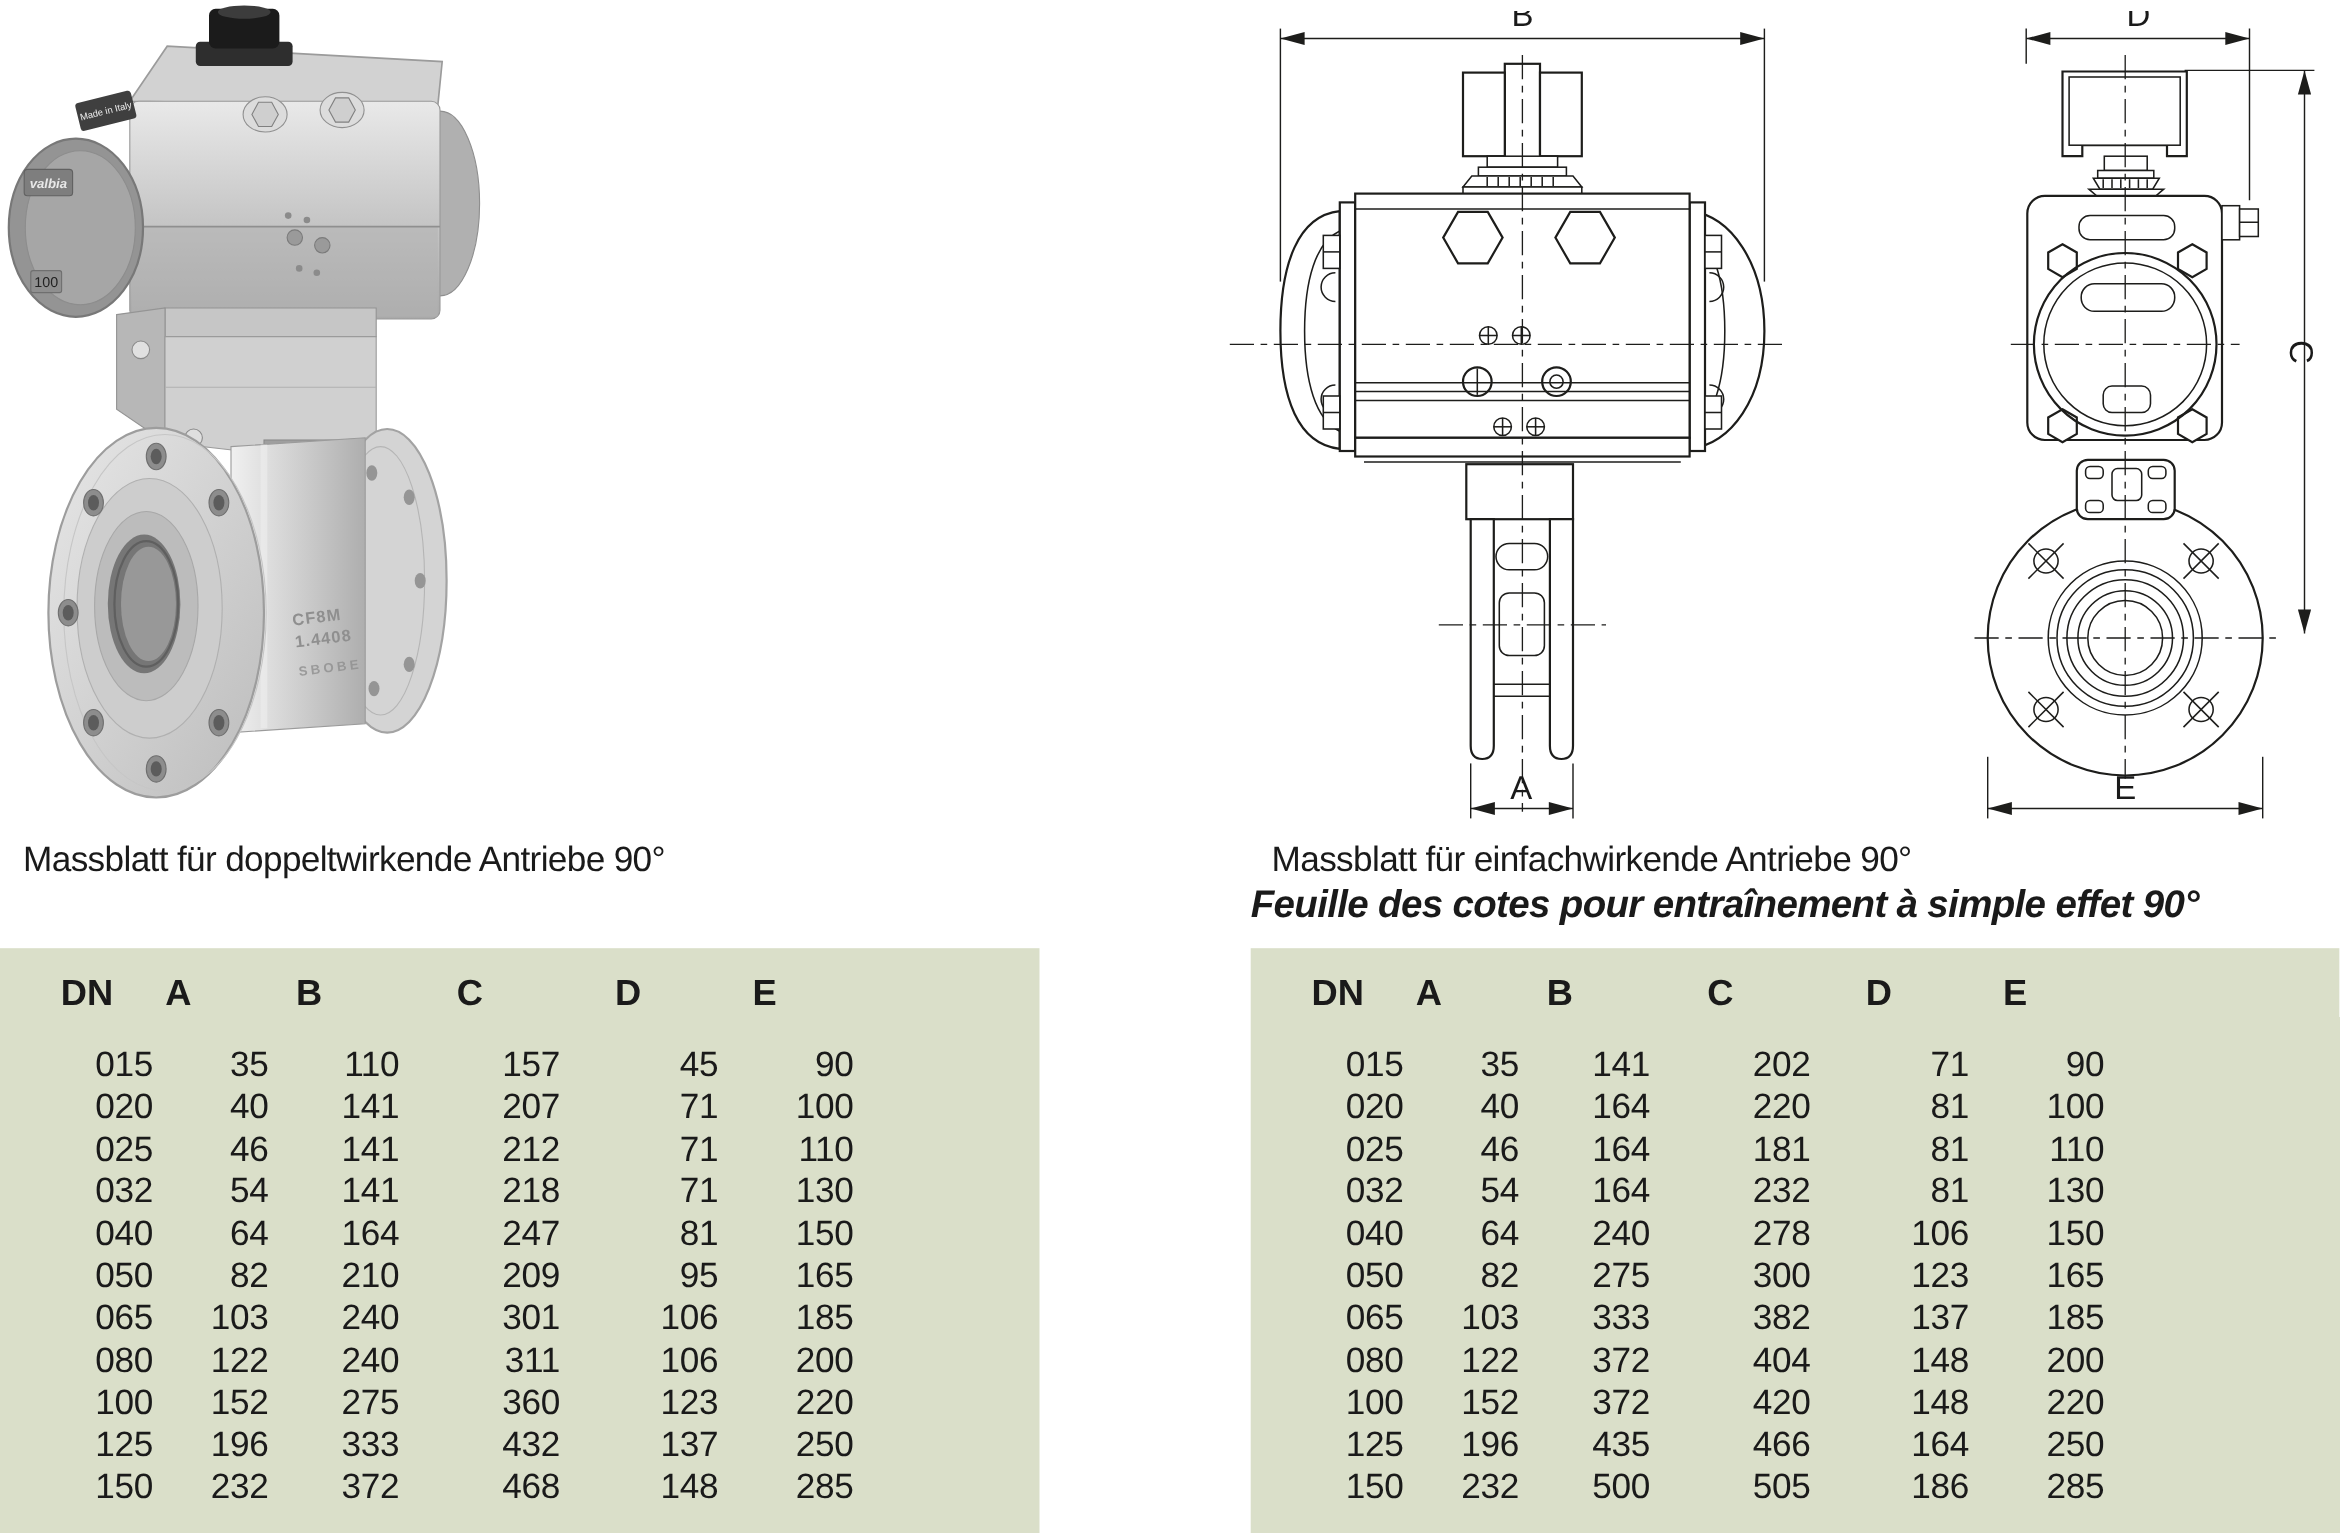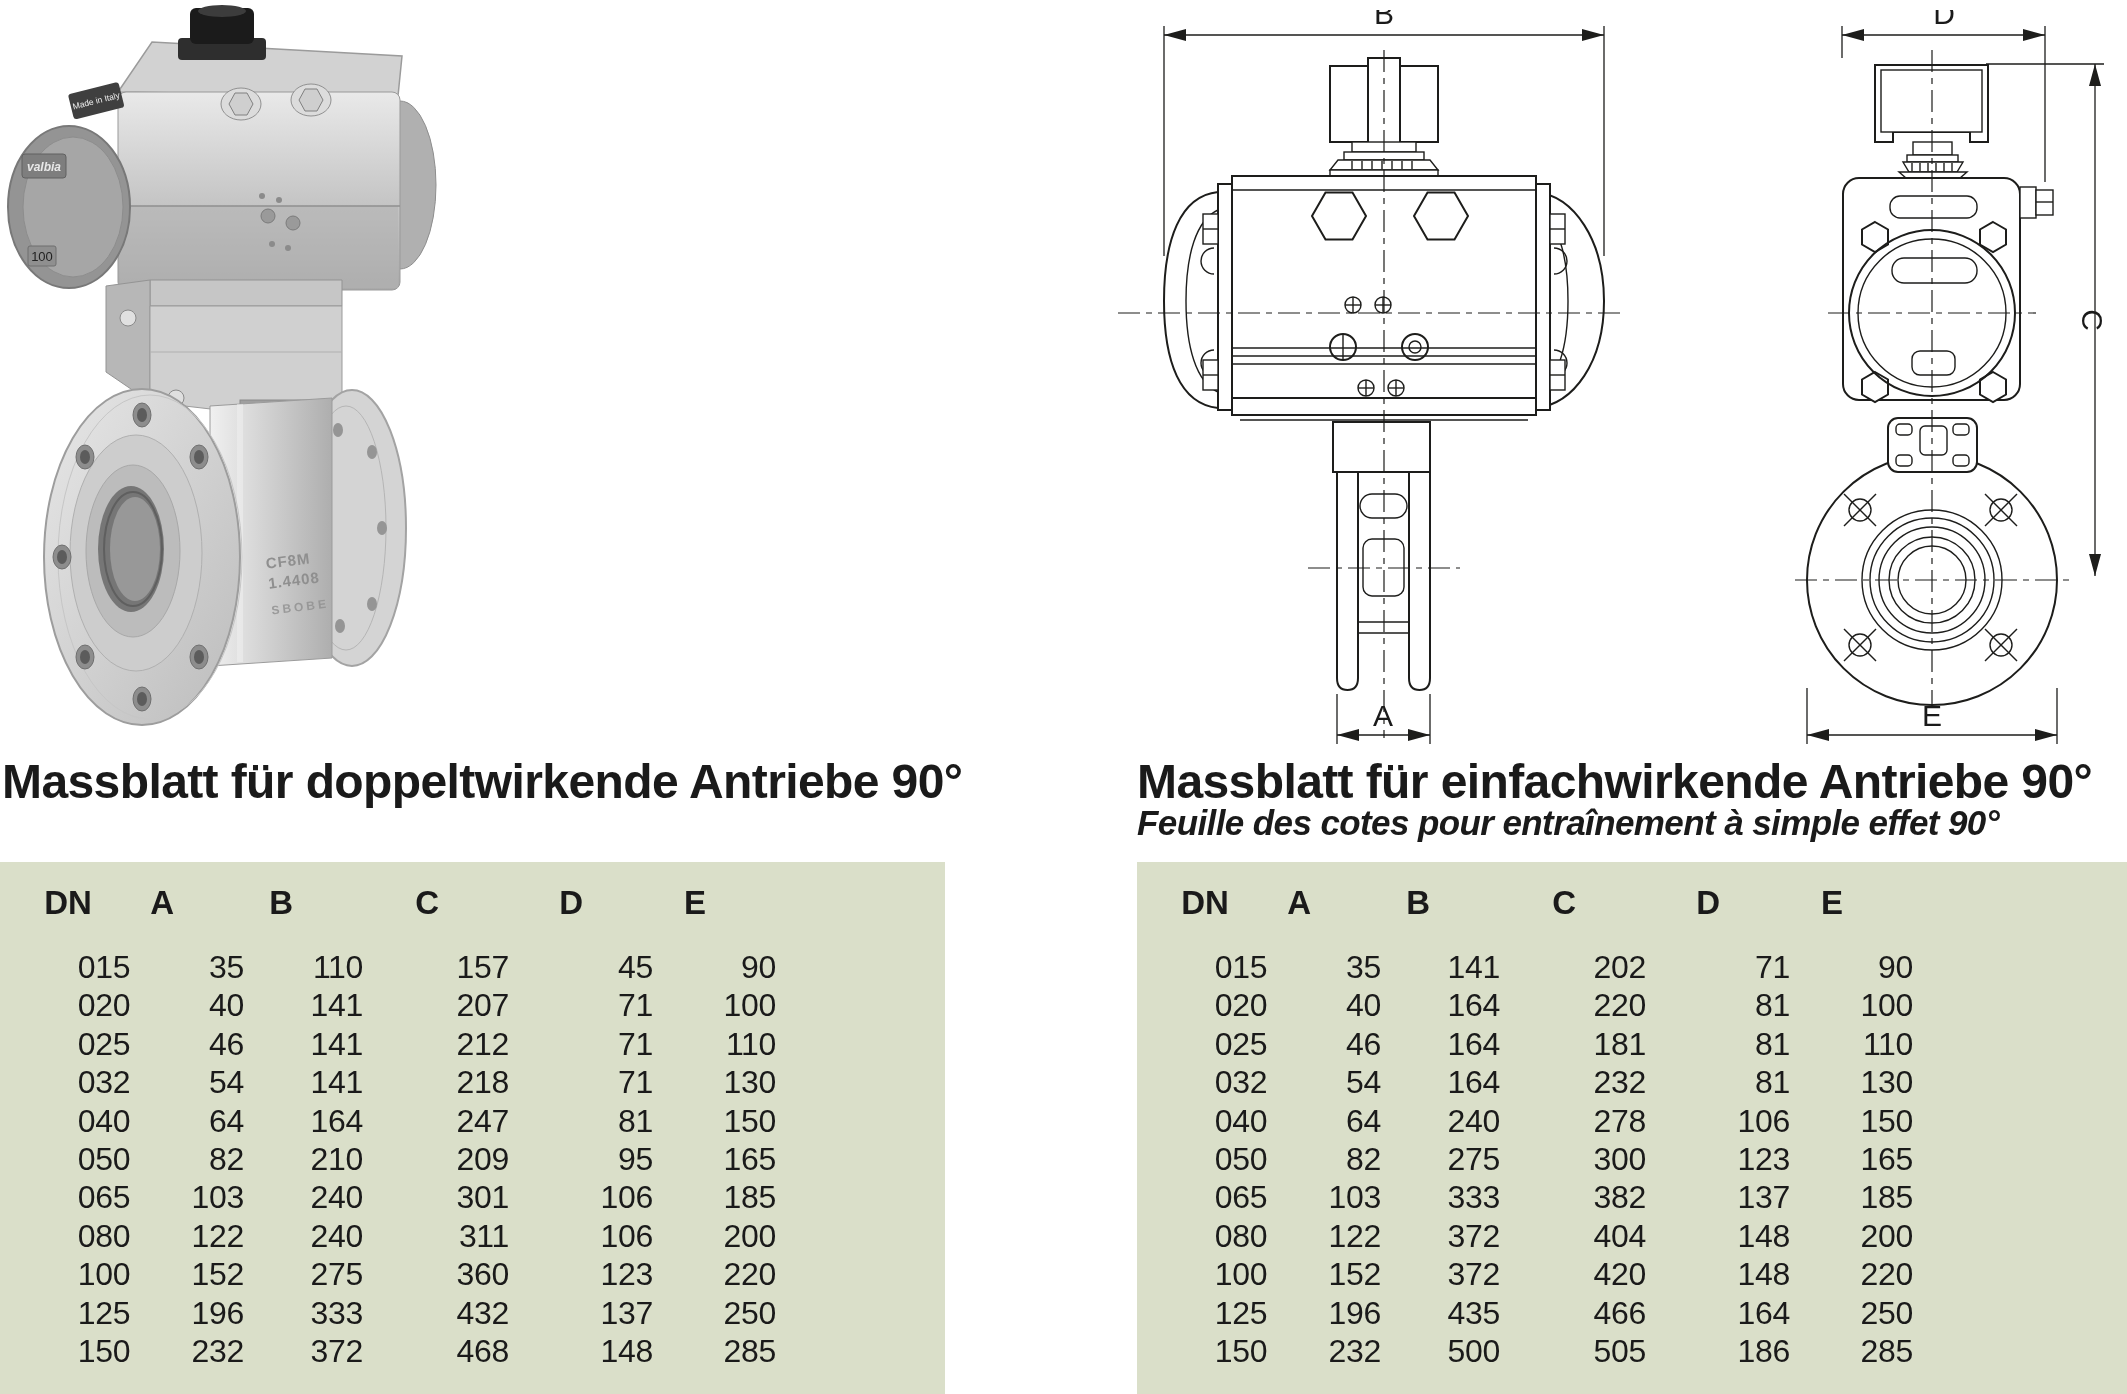--- a/index.html
+++ b/index.html
@@ -11,29 +11,29 @@
   #page{
     position:relative;width:2127px;height:1394px;background:#ffffff;overflow:hidden;
     font-family:"Liberation Sans",sans-serif;color:var(--ink);
   }
   *{box-sizing:border-box;}
   svg text{font-family:"Liberation Sans",sans-serif;}
   .abs{position:absolute;}
 
   
   .title-block{position:absolute;top:761px;width:1000px;}
-  .title{font-size:48px;font-weight:700;line-height:41px;letter-spacing:-0.6px;white-space:nowrap;}
+  .title{font-size:32px;font-weight:400;line-height:41px;letter-spacing:-0.6px;white-space:nowrap;margin-left:19px;}
   .subtitle{font-size:35px;font-weight:700;font-style:italic;line-height:42px;letter-spacing:-0.6px;white-space:nowrap;}
 
   
   .table-block{position:absolute;top:862px;height:532px;background:var(--table-bg);}
   .t-header{position:absolute;top:24px;left:0;display:flex;font-weight:700;font-size:33px;line-height:34px;}
   .t-rows{position:absolute;top:86px;left:0;}
   .t-row{display:flex;height:38.4px;line-height:38.4px;font-size:32px;font-weight:400;letter-spacing:-0.3px;padding-left:36px;}
-  .c-dn{width:70px;margin-left:33px;text-align:center;}
+  .c-dn{width:70px;margin-left:33px;text-align:right;}
   .c-a{width:105px;text-align:right;}
   .c-b{width:119px;text-align:right;}
   .c-c{width:146px;text-align:right;}
   .c-d{width:144px;text-align:right;}
   .c-e{width:123px;text-align:right;}
   .t-header .hpad{padding-right:34px;}
 
   
   .dline{stroke:var(--line);stroke-width:2;fill:none;}
   .dthin{stroke:var(--line);stroke-width:1.4;fill:none;}

